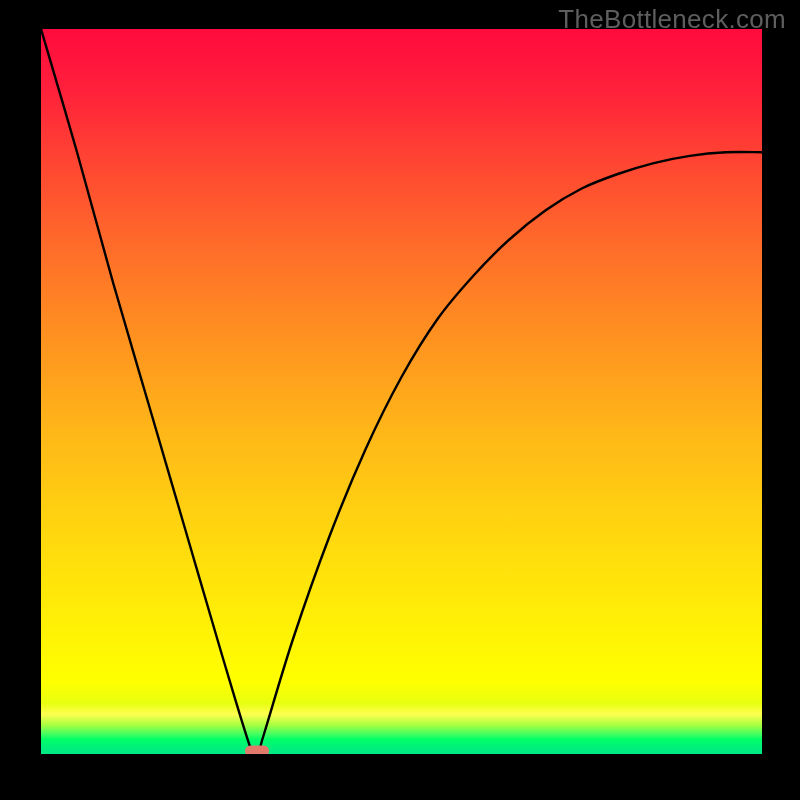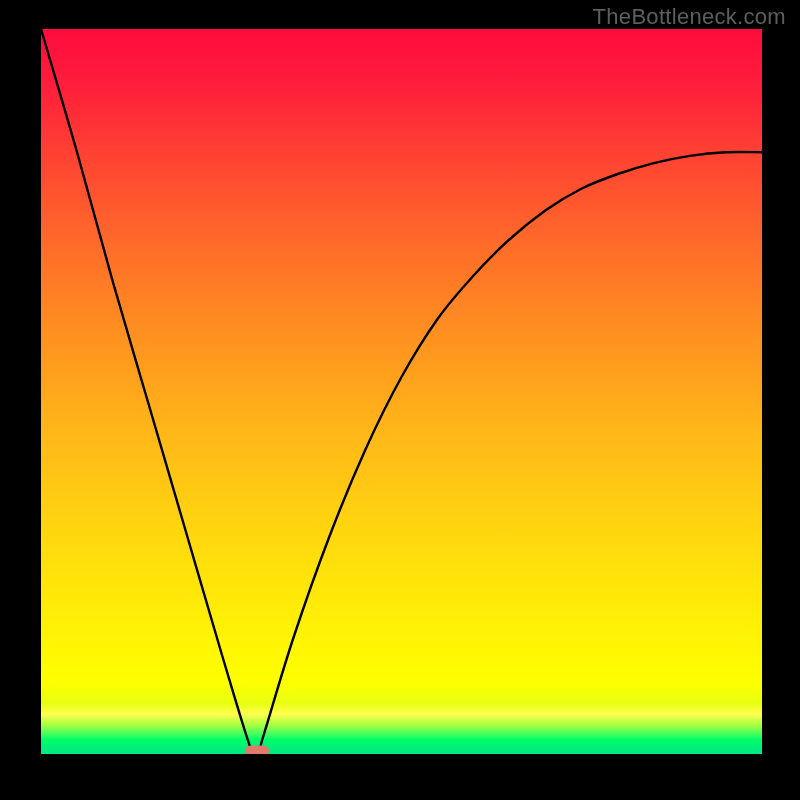--- a/index.html
+++ b/index.html
@@ -15,21 +15,21 @@
     position: relative;
     width: 800px;
     height: 800px;
     background: #000;
   }
   .watermark {
     position: absolute;
     top: 4px;
     right: 14px;
     color: #5e5e5e;
-    font-size: 22px;
+    font-size: 26px;
     letter-spacing: 0.3px;
     z-index: 10;
   }
   .plot-area {
     position: absolute;
     left: 41px;
     top: 29px;
     width: 721px;
     height: 725px;
     overflow: hidden;

